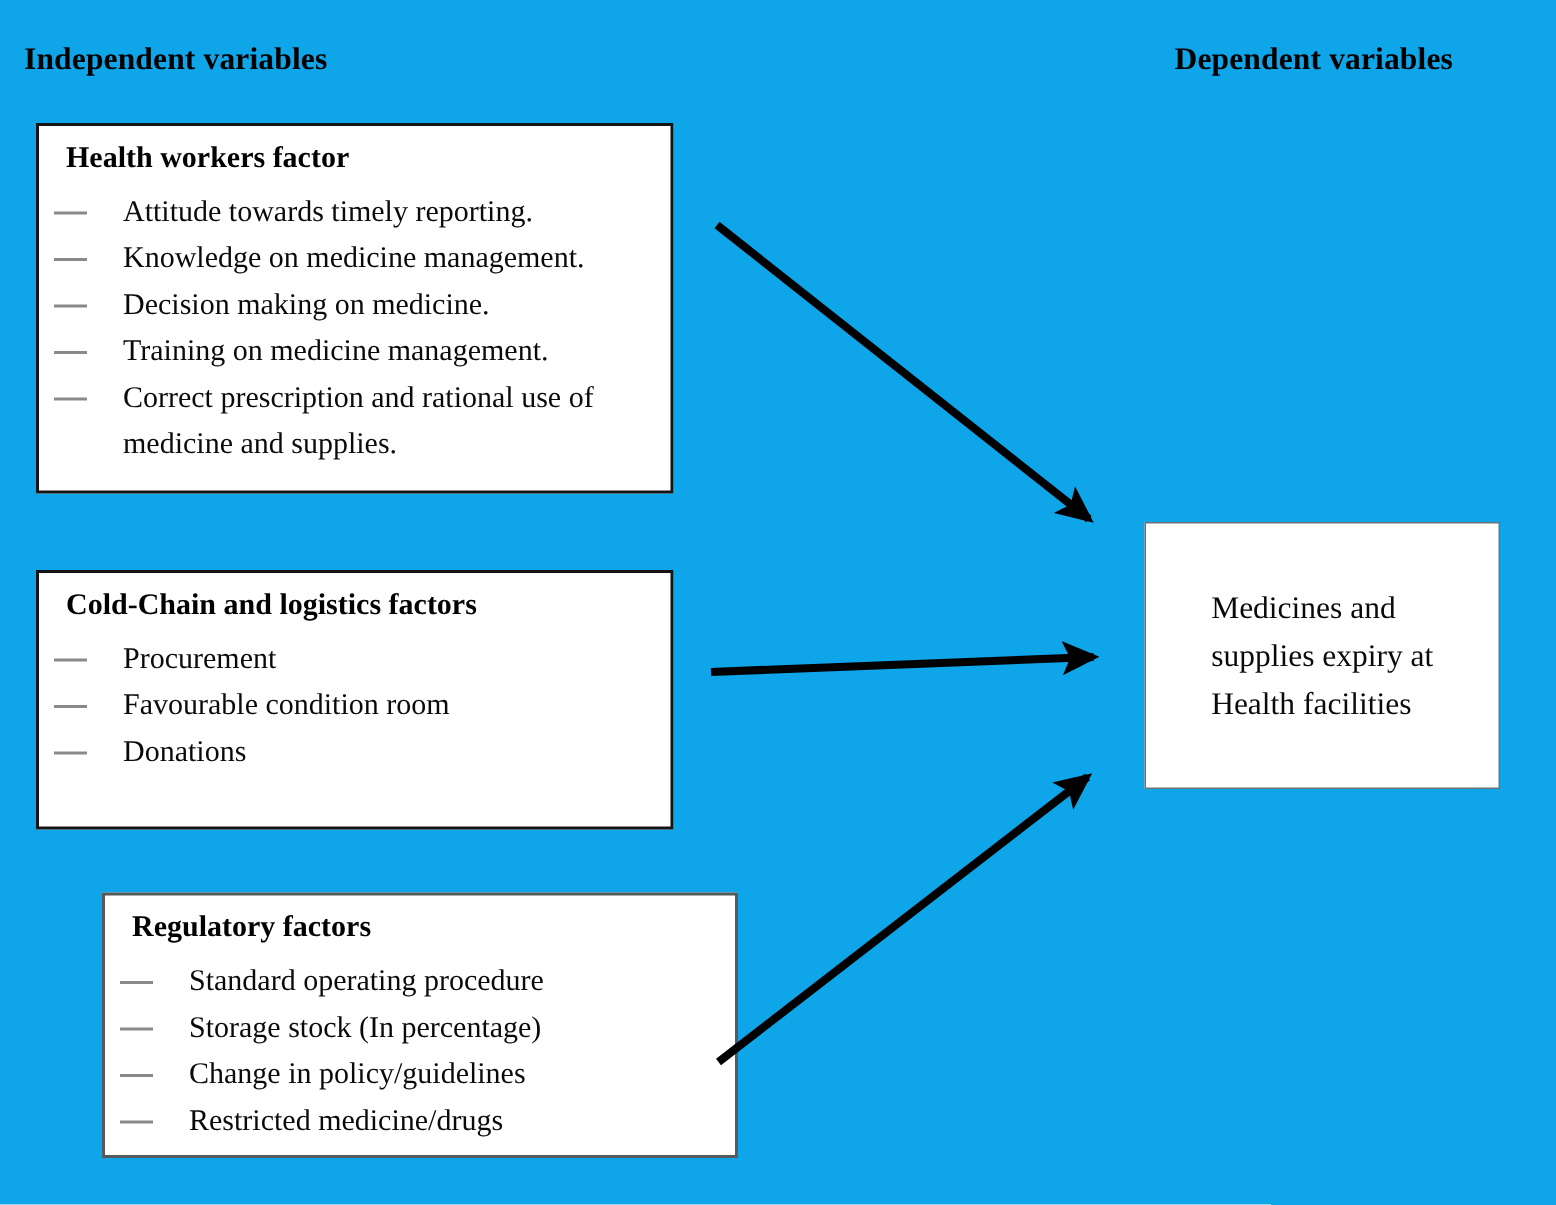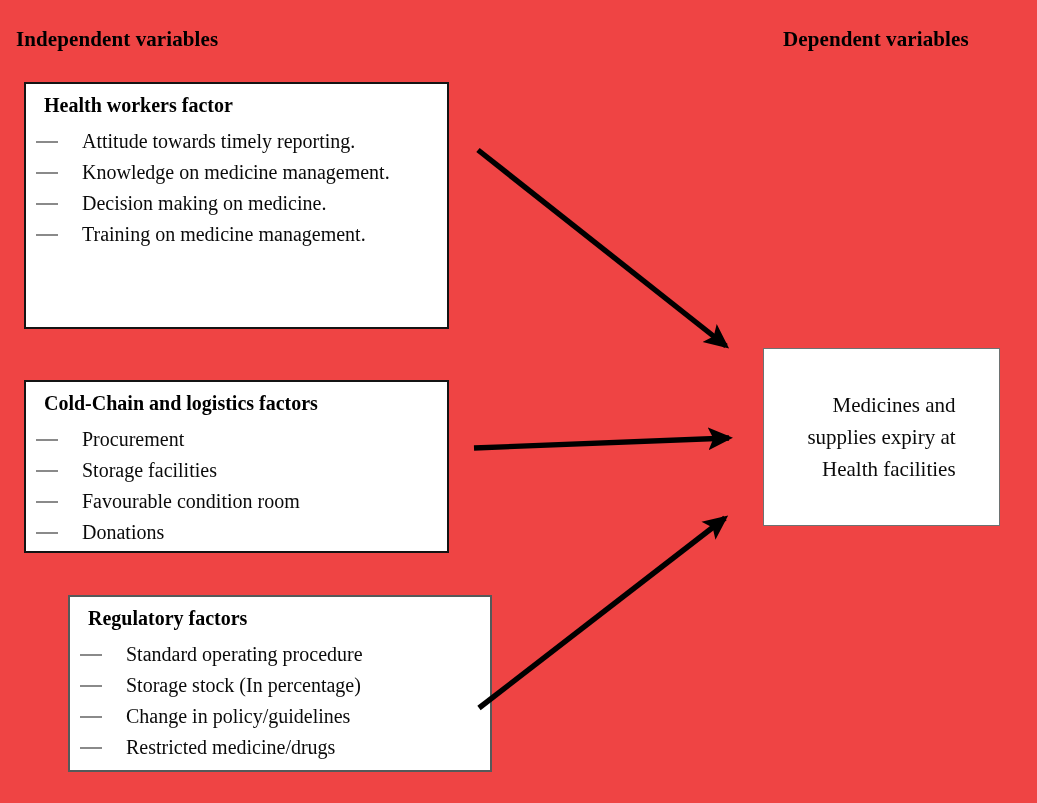--- a/index.html
+++ b/index.html
@@ -4,21 +4,21 @@
 <style>
   html, body {
     margin: 0;
     padding: 0;
     background: #ffffff;
   }
   #canvas {
     position: relative;
     width: 1037px;
     height: 803px;
-    background: #ef4444;
+    background: #0ea5e9;
     overflow: hidden;
     font-family: "Liberation Serif", "DejaVu Serif", serif;
     color: #000000;
   }
 
   
   .col-header {
     position: absolute;
     font-weight: bold;
     font-size: 21px;
@@ -85,21 +85,21 @@
     width: 237px;
     height: 178px;
     box-sizing: border-box;
     border: 1.5px solid #6d7272;
     background: #ffffff;
     display: flex;
     align-items: center;
     justify-content: center;
   }
   #box-outcome .outcome-lines {
-    text-align: right;
+    text-align: left;
     font-size: 21px;
     line-height: 32px;
     color: #0a0a0a;
   }
 
   
   #arrows {
     position: absolute;
     left: 0;
     top: 0;
@@ -128,33 +128,33 @@
         <span class="item-text">Knowledge on medicine management.</span>
       </li>
       <li class="item">
         <span class="dash"></span>
         <span class="item-text">Decision making on medicine.</span>
       </li>
       <li class="item">
         <span class="dash"></span>
         <span class="item-text">Training on medicine management.</span>
       </li>
+      <li class="item">
+        <span class="dash"></span>
+        <span class="item-text">Correct prescription and rational use of medicine and supplies.</span>
+      </li>
     </ul>
   </div>
 
   <div class="factor-box heavy" id="box-coldchain">
     <div class="box-title">Cold-Chain and logistics factors</div>
     <ul class="item-list">
       <li class="item">
         <span class="dash"></span>
         <span class="item-text">Procurement</span>
-      </li>
-      <li class="item">
-        <span class="dash"></span>
-        <span class="item-text">Storage facilities</span>
       </li>
       <li class="item">
         <span class="dash"></span>
         <span class="item-text">Favourable condition room</span>
       </li>
       <li class="item">
         <span class="dash"></span>
         <span class="item-text">Donations</span>
       </li>
     </ul>

